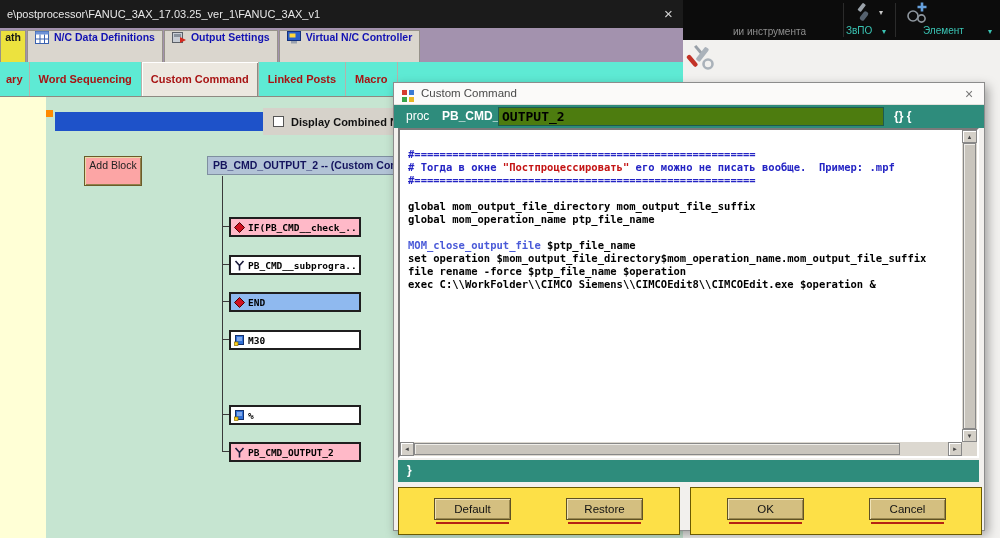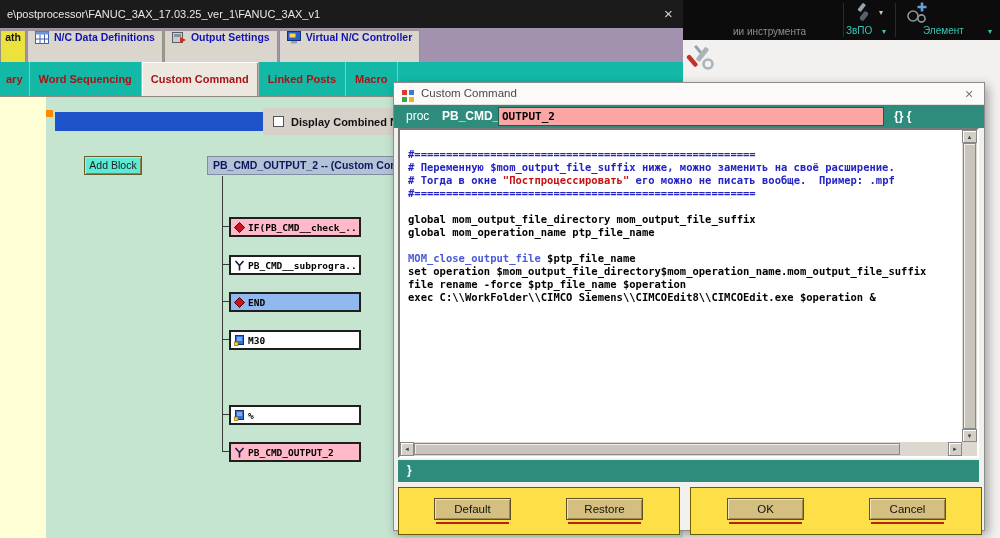--- a/index.html
+++ b/index.html
@@ -26,33 +26,33 @@
   
   .pb-titlebar{position:absolute;left:0;top:0;width:683px;height:28px;background:#1b1b1b;z-index:2}
   .pb-title{position:absolute;left:7px;top:8px;font-size:11px;color:#e8e8e8;white-space:nowrap}
   .pb-close{position:absolute;left:654px;top:0;width:29px;height:28px;color:#d4d4d4;font-size:15px;line-height:28px;text-align:center;cursor:default}
 
   .tabs1{position:absolute;left:0;top:28px;width:683px;height:34px;background:#a392ae;z-index:2;display:flex;align-items:flex-end}
   .tab{height:32px;background:#dad6ce;border:1px solid #96928a;border-bottom:none;display:flex;gap:5px;padding:0 7px;font-size:10.5px;font-weight:bold;color:#1212b2;margin-right:1px;white-space:nowrap}
   .tab-ath{width:26px;background:#ece23e;color:#161616;justify-content:center;padding:0}
   .tab .ticon{display:inline-flex;flex:none}
 
-  .tabs2{position:absolute;left:0;top:62px;width:683px;height:35px;background:#14b8a6;border-bottom:1px solid #8e8a82;z-index:2;display:flex;align-items:stretch}
+  .tabs2{position:absolute;left:0;top:62px;width:683px;height:35px;background:#5eead4;border-bottom:1px solid #8e8a82;z-index:2;display:flex;align-items:stretch}
   .tab2{display:flex;align-items:center;padding:0 9px;font-size:11px;font-weight:bold;color:#a81414;border-right:1px solid #b6b2aa;white-space:nowrap}
   .tab2.first{padding:0 6px}
   .tab2.selected{background:#ece8e0;box-shadow:inset 1px 1px 0 #fff,inset -1px 0 0 #8e8a82}
 
   .yellow-strip{position:absolute;left:0;top:97px;width:46px;height:441px;background:#ffffd6;z-index:1}
   .green-area{position:absolute;left:46px;top:97px;width:637px;height:441px;background:#c6e5d1;z-index:1}
   .orange-marker{position:absolute;left:46px;top:110px;width:7px;height:7px;background:#ff8a00;z-index:2}
   .blue-bar{position:absolute;left:55px;top:112px;width:628px;height:19px;background:#1e52c9;z-index:2}
   .checkbox-panel{position:absolute;left:263px;top:108px;width:196px;height:27px;background:#d6d2ca;z-index:3;display:flex;align-items:center;gap:7px;padding-left:10px}
   .checkbox{width:11px;height:11px;background:#fff;border:1px solid #555;flex:none}
   .checkbox-label{font-size:11px;font-weight:bold;color:#111;white-space:nowrap;overflow:hidden}
-  .add-block-button{position:absolute;left:84px;top:156px;width:58px;height:19px;z-index:2;background:#5eead4;border:1px solid #6b5b2a;box-shadow:inset 1px 1px 0 #e8dba6,inset -1px -1px 0 #93804a;font-size:10.5px;color:#222;text-align:center;line-height:16px;cursor:default}
+  .add-block-button{position:absolute;left:84px;top:156px;width:58px;height:30px;z-index:2;background:#fca5a5;border:1px solid #6b5b2a;box-shadow:inset 1px 1px 0 #e8dba6,inset -1px -1px 0 #93804a;font-size:10.5px;color:#222;text-align:center;line-height:16px;cursor:default}
   .command-dropdown{position:absolute;left:207px;top:156px;width:230px;height:19px;z-index:2;background:#b2c3d6;border:1px solid #7f8fa0;font-size:10.5px;font-weight:bold;color:#14145e;line-height:16px;padding-left:5px;white-space:nowrap;overflow:hidden;cursor:default}
 
   .tree{position:absolute;left:222px;top:176px;width:146px;height:292px;z-index:2}
   .tree-vline{position:absolute;left:0;top:0;width:1px;height:276px;background:#3a3a3a}
   .tree-node{position:absolute;left:7px;width:132px;height:20px;background:#fff;border:2px solid #1f1f1f;display:flex;align-items:center;gap:3px;padding:0 3px;cursor:default}
   .tree-node::before{content:"";position:absolute;left:-9px;top:7px;width:7px;height:1px;background:#3a3a3a}
   .tree-node.pink{background:#ffb9c8}
   .tree-node.blue{background:#8fb9ef}
   .node-label{flex:1;overflow:hidden;white-space:nowrap;font-family:"DejaVu Sans Mono",monospace;font-size:9.5px;font-weight:bold;color:#000}
   .n1{top:41px}.n2{top:79px}.n3{top:116px}.n4{top:154px}.n5{top:191px}.n6{top:229px}.n7{top:266px}
@@ -60,21 +60,21 @@
 
   
   .dialog{position:absolute;left:393px;top:82px;width:592px;height:449px;background:#f2f0ed;border:1px solid #8c8c8c;box-shadow:3px 4px 10px rgba(0,0,0,.35);z-index:10}
   .dlg-titlebar{position:absolute;left:0;top:0;width:100%;height:22px;background:#fbfaf9;border-bottom:1px solid #e3e1dc}
   .dlg-icon{position:absolute;left:8px;top:5px}
   .dlg-title{position:absolute;left:27px;top:4px;font-size:11.5px;color:#4a4a4a}
   .dlg-close{position:absolute;right:6px;top:2px;width:18px;height:18px;font-size:14px;color:#777;text-align:center;line-height:18px;cursor:default}
   .proc-bar{position:absolute;left:0;top:22px;width:100%;height:23px;background:#2e8c7c}
   .proc-kw{position:absolute;left:12px;top:4px;color:#fff;font-weight:normal;font-size:12px}
   .proc-prefix{position:absolute;left:48px;top:4px;color:#fff;font-weight:bold;font-size:12px}
-  .proc-input{position:absolute;left:104px;top:2px;width:386px;height:19px;border:1px solid #1d5a50;background:#fca5a5;font-family:"DejaVu Sans Mono",monospace;font-size:11px;font-weight:bold;color:#000;padding:0 3px}
+  .proc-input{position:absolute;left:104px;top:2px;width:386px;height:19px;border:1px solid #1d5a50;background:#4d7c0f;font-family:"DejaVu Sans Mono",monospace;font-size:13px;font-weight:bold;color:#000;padding:0 3px}
   .proc-braces{position:absolute;left:500px;top:4px;color:#fff;font-weight:bold;font-size:12px;white-space:pre}
 
   .code-frame{position:absolute;left:4px;top:45px;width:581px;height:330px;background:#fff;border-top:2px solid #7a7a7a;border-left:2px solid #7a7a7a;border-right:2px solid #fff;border-bottom:2px solid #fff}
   .code-text{position:absolute;left:0;top:0;right:15px;bottom:14px;overflow:hidden;padding:5px 0 0 8px;background:#fff}
   .code-line{height:13px;line-height:13px;font-family:"DejaVu Sans Mono",monospace;font-size:10.5px;font-weight:bold;white-space:pre;color:#000}
   .seg-c{color:#2424c4}
   .seg-r{color:#c41414}
   .seg-k{color:#000}
   .seg-p{color:#000}
   .seg-m{color:#4a5ad8}
@@ -268,21 +268,20 @@
     <div class="proc-bar">
       <span class="proc-kw">proc</span>
       <span class="proc-prefix">PB_CMD_</span>
       <input class="proc-input" value="OUTPUT_2" style="">
       <span class="proc-braces">{} {</span>
     </div>
     <div class="code-frame">
       <div class="code-text">
           <div class="code-line">&nbsp;</div>
           <div class="code-line"><span class="seg-c">#======================================================</span></div>
-          <div class="code-line"><span class="seg-c"># Переменную $mom_output_file_suffix ниже, можно заменить на своё расширение.</span></div>
           <div class="code-line"><span class="seg-c"># Тогда в окне </span><span class="seg-r">"Постпроцессировать"</span><span class="seg-c"> его можно не писать вообще.  Пример: .mpf</span></div>
           <div class="code-line"><span class="seg-c">#======================================================</span></div>
           <div class="code-line">&nbsp;</div>
           <div class="code-line"><span class="seg-k">global</span><span class="seg-p"> mom_output_file_directory mom_output_file_suffix</span></div>
           <div class="code-line"><span class="seg-k">global</span><span class="seg-p"> mom_operation_name ptp_file_name</span></div>
           <div class="code-line">&nbsp;</div>
           <div class="code-line"><span class="seg-m">MOM_close_output_file</span><span class="seg-p"> $ptp_file_name</span></div>
           <div class="code-line"><span class="seg-k">set</span><span class="seg-p"> operation $mom_output_file_directory$mom_operation_name.mom_output_file_suffix</span></div>
           <div class="code-line"><span class="seg-k">file</span><span class="seg-p"> rename -force $ptp_file_name $operation</span></div>
           <div class="code-line"><span class="seg-k">exec</span><span class="seg-p"> C:\\WorkFolder\\CIMCO Siemens\\CIMCOEdit8\\CIMCOEdit.exe $operation &amp;</span></div>

